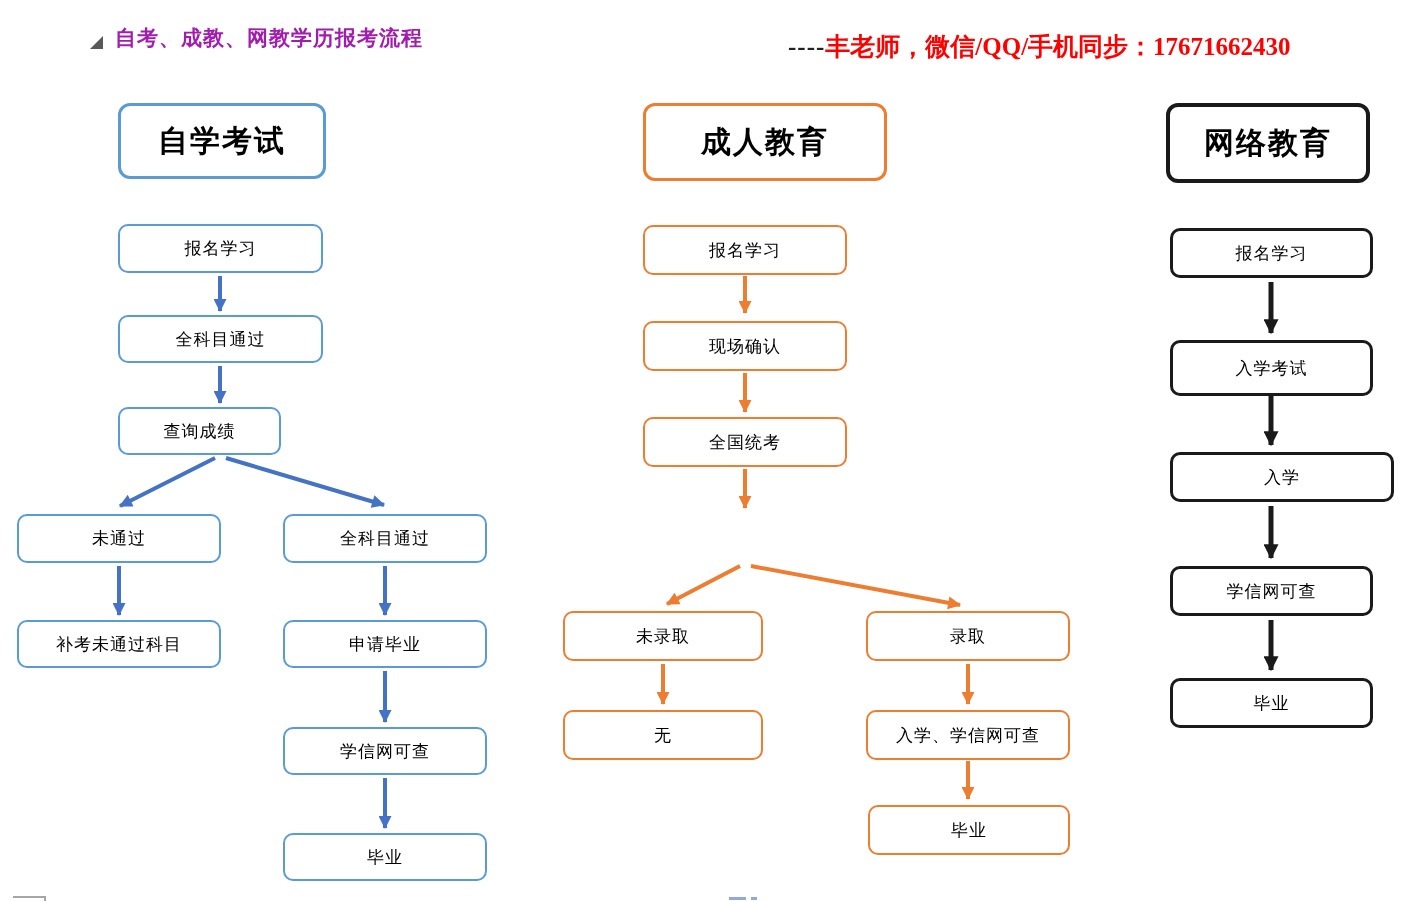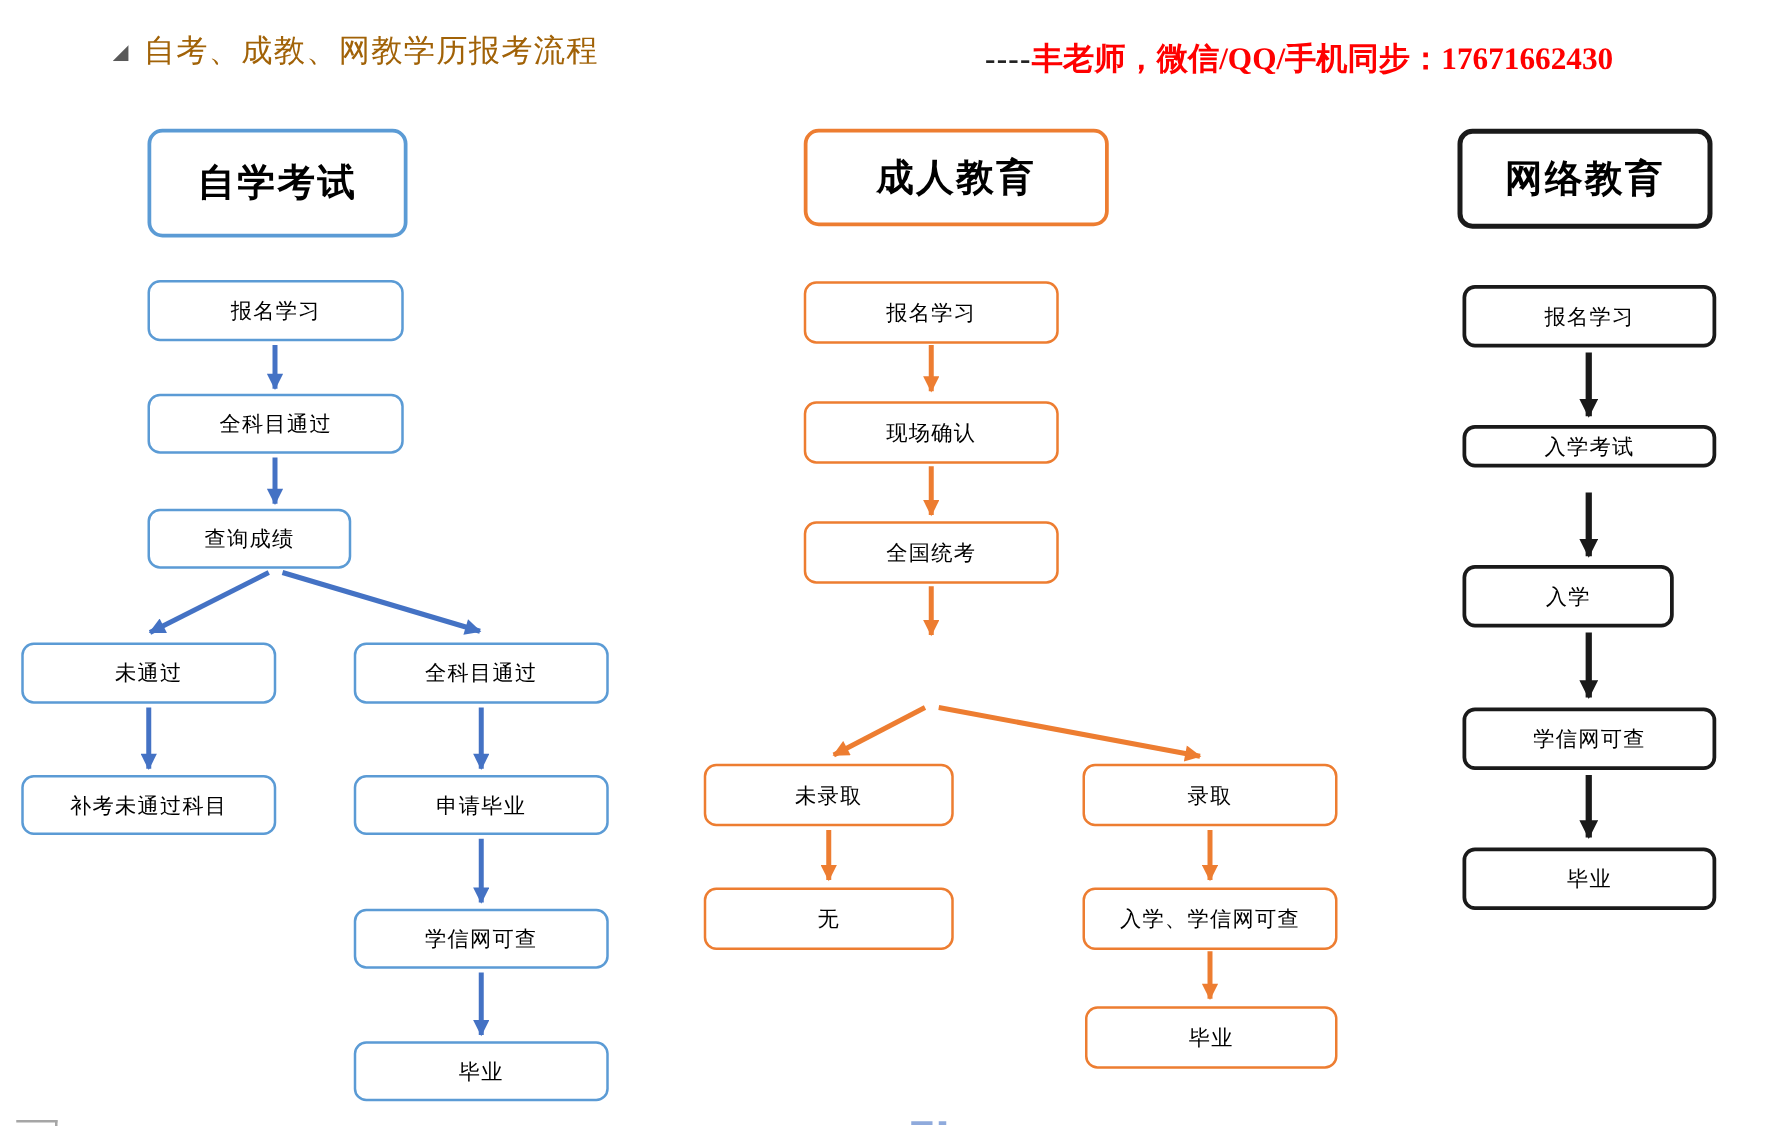--- a/index.html
+++ b/index.html
@@ -11,21 +11,21 @@
   #canvas{position:absolute;inset:0;width:1418px;height:901px;}
 
   
   .collapse-tri{
     position:absolute;left:90px;top:36px;width:13px;height:13px;
     background:var(--c-gray-dark);
     clip-path:polygon(100% 0,100% 100%,0 100%);
   }
   .page-title{
     position:absolute;left:115px;top:24px;
-    font-size:25px;font-weight:normal;color:#a16207;letter-spacing:1px;white-space:nowrap;
+    font-size:21px;font-weight:bold;color:#a21caf;letter-spacing:1px;white-space:nowrap;
   }
   .contact{
     position:absolute;left:788px;top:30px;white-space:nowrap;
     font-size:25px;font-weight:bold;
   }
   .contact .dashes{color:#222;letter-spacing:1px;}
   .contact .red{color:var(--c-red);}
 
   
   .node,.flow-header{
@@ -103,21 +103,21 @@
     <line class="ln-orange" x1="663" y1="664" x2="663" y2="704" marker-end="url(#ah-orange)"></line>
     <line class="ln-orange" x1="968" y1="664" x2="968" y2="704" marker-end="url(#ah-orange)"></line>
     <line class="ln-orange" x1="968" y1="761" x2="968" y2="799" marker-end="url(#ah-orange)"></line>
 
     <line class="ln-black" x1="1271" y1="282" x2="1271" y2="333" marker-end="url(#ah-black)"></line>
     <line class="ln-black" x1="1271" y1="394" x2="1271" y2="445" marker-end="url(#ah-black)"></line>
     <line class="ln-black" x1="1271" y1="506" x2="1271" y2="558" marker-end="url(#ah-black)"></line>
     <line class="ln-black" x1="1271" y1="620" x2="1271" y2="670" marker-end="url(#ah-black)"></line>
   </svg>
 
-  <div class="flow-header h-blue" style="left:118px;top:103px;width:208px;height:87px;">自学考试</div>
+  <div class="flow-header h-blue" style="left:118px;top:103px;width:208px;height:76px;">自学考试</div>
   <div class="node b-blue" style="left:118px;top:224px;width:205px;height:49px;">报名学习</div>
   <div class="node b-blue" style="left:118px;top:315px;width:205px;height:48px;">全科目通过</div>
   <div class="node b-blue" style="left:118px;top:407px;width:163px;height:48px;">查询成绩</div>
   <div class="node b-blue" style="left:17px;top:514px;width:204px;height:49px;">未通过</div>
   <div class="node b-blue" style="left:283px;top:514px;width:204px;height:49px;text-align:center;">全科目通过</div>
   <div class="node b-blue" style="left:17px;top:620px;width:204px;height:48px;">补考未通过科目</div>
   <div class="node b-blue" style="left:283px;top:620px;width:204px;height:48px;">申请毕业</div>
   <div class="node b-blue" style="left:283px;top:727px;width:204px;height:48px;">学信网可查</div>
   <div class="node b-blue" style="left:283px;top:833px;width:204px;height:48px;">毕业</div>
 
@@ -126,22 +126,22 @@
   <div class="node b-orange" style="left:643px;top:321px;width:204px;height:50px;">现场确认</div>
   <div class="node b-orange" style="left:643px;top:417px;width:204px;height:50px;">全国统考</div>
   <div class="node b-orange" style="left:563px;top:611px;width:200px;height:50px;">未录取</div>
   <div class="node b-orange" style="left:866px;top:611px;width:204px;height:50px;text-align:right;">录取</div>
   <div class="node b-orange" style="left:563px;top:710px;width:200px;height:50px;">无</div>
   <div class="node b-orange" style="left:866px;top:710px;width:204px;height:50px;">入学、学信网可查</div>
   <div class="node b-orange" style="left:868px;top:805px;width:202px;height:50px;">毕业</div>
 
   <div class="flow-header h-black" style="left:1166px;top:103px;width:204px;height:80px;">网络教育</div>
   <div class="node b-black" style="left:1170px;top:228px;width:203px;height:50px;">报名学习</div>
-  <div class="node b-black" style="left:1170px;top:340px;width:203px;height:34px;">入学考试</div>
-  <div class="node b-black" style="left:1170px;top:452px;width:169px;height:50px;">入学</div>
+  <div class="node b-black" style="left:1170px;top:340px;width:203px;height:56px;">入学考试</div>
+  <div class="node b-black" style="left:1170px;top:452px;width:224px;height:50px;">入学</div>
   <div class="node b-black" style="left:1170px;top:566px;width:203px;height:50px;">学信网可查</div>
   <div class="node b-black" style="left:1170px;top:678px;width:203px;height:50px;">毕业</div>
 
   <div class="crop-shape"></div>
   <div class="crop-mark-a"></div>
   <div class="crop-mark-b"></div>
 
 </div>
 
 </body></html>

